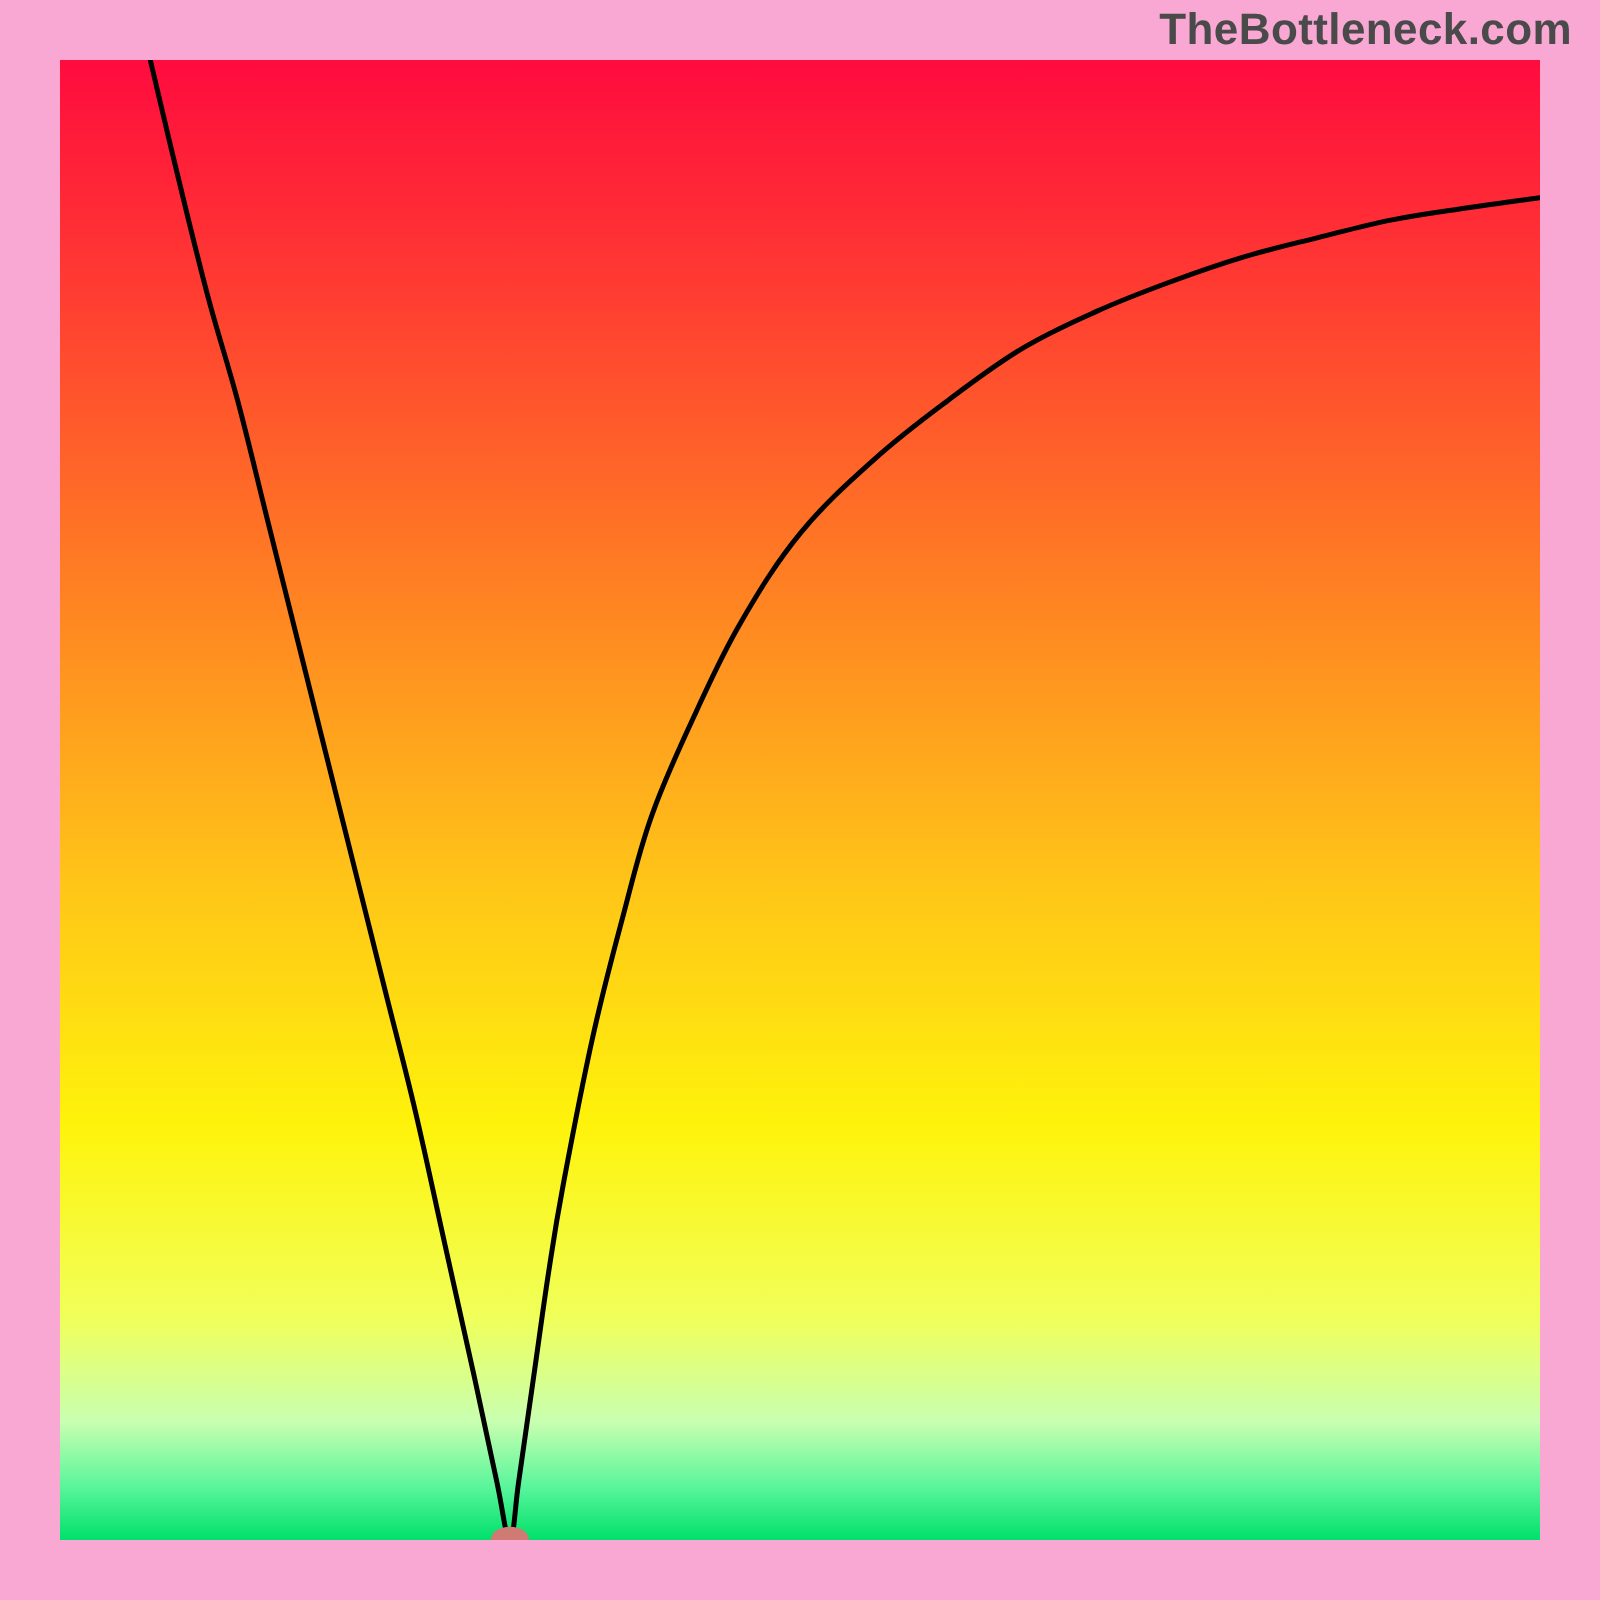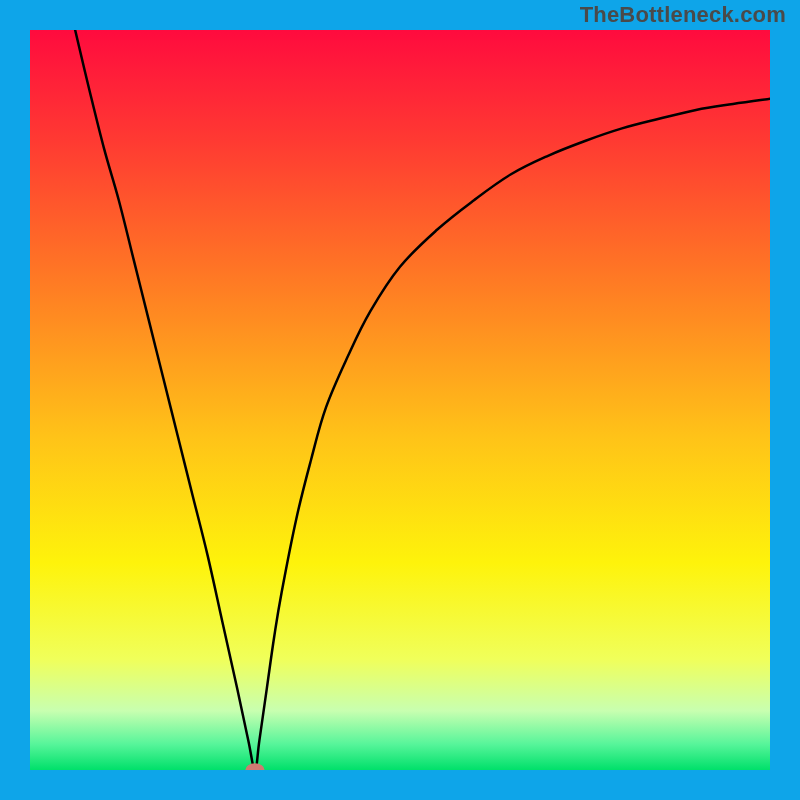--- a/index.html
+++ b/index.html
@@ -8,21 +8,21 @@
     width: 800px;
     height: 800px;
     overflow: hidden;
     background: #000;
     font-family: Arial, Helvetica, sans-serif;
   }
   .frame {
     position: relative;
     width: 800px;
     height: 800px;
-    background: #0ea5e9;
+    background: #f9a8d4;
   }
   .watermark {
     position: absolute;
     top: 2px;
     right: 14px;
     color: #4a4a4a;
     font-size: 22px;
     font-weight: bold;
     letter-spacing: 0.2px;
     z-index: 10;

